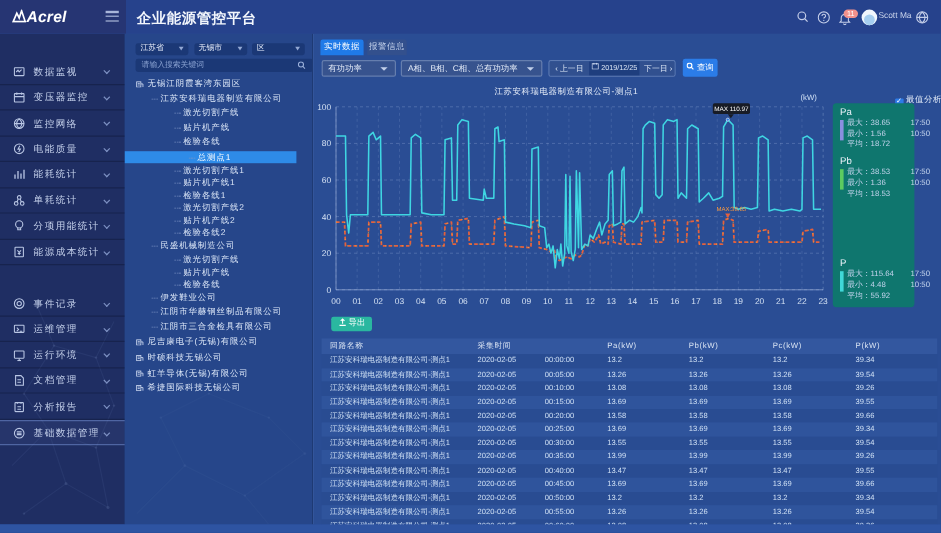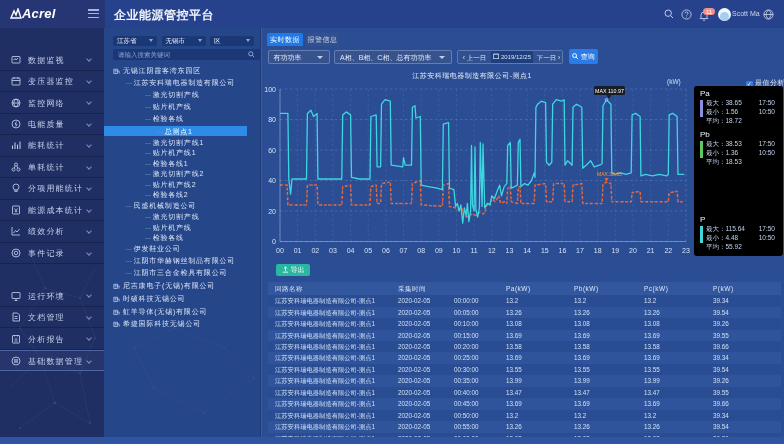--- a/index.html
+++ b/index.html
@@ -41,21 +41,21 @@
 .sel .car{position:absolute;right:6px;top:5px;width:0;height:0;border-left:3px solid transparent;border-right:3px solid transparent;border-top:3.5px solid #c3d0ea;}
 .dgrp{position:absolute;top:21.5px;height:14px;border:0.5px solid rgba(190,205,235,0.35);border-radius:2px;overflow:hidden;}
 .dseg{position:absolute;top:0;height:14px;white-space:nowrap;font-size:6.5px;line-height:13px;color:#dce6f5;text-align:center;}
 #qbtn{white-space:nowrap;position:absolute;left:307px;top:21px;width:29px;height:15px;background:#2b7ce8;border-radius:2px;color:#fff;font-size:7px;line-height:15px;text-align:center;}
 
 #ctitle{white-space:nowrap;position:absolute;left:49px;top:43px;width:322px;text-align:center;color:#e6edf9;font-size:7px;letter-spacing:0.5px;}
 #kw{position:absolute;left:405px;top:50px;color:#cfe0f5;font-size:6.5px;}
 #mzh{white-space:nowrap;position:absolute;left:484px;top:49.5px;color:#e2ebf8;font-size:7px;letter-spacing:0.5px;}
 #mzh b{display:inline-block;width:7px;height:7px;background:#2d7ce8;border-radius:1px;margin-right:2px;vertical-align:-1px;color:#fff;font-size:6px;line-height:7px;text-align:center;font-weight:normal;}
 
-#stats{position:absolute;left:432px;top:58px;width:89px;height:170px;background:#000000;border-radius:3px;}
+#stats{position:absolute;left:432px;top:58px;width:68px;height:170px;background:#0f766e;border-radius:3px;}
 .sgrp{position:absolute;left:6px;color:#eaf0fa;}
 .sgrp .h{font-size:8px;color:#eef3fb;}
 .srow{position:relative;font-size:6.5px;color:#c2d3ec;height:9px;line-height:9px;padding-left:6px;white-space:nowrap;}
 .srow .t{position:absolute;right:1px;}
 .sbar{position:absolute;left:0;width:2.5px;}
 
 #exp{white-space:nowrap;position:absolute;left:14px;top:235.5px;width:34px;height:12.5px;background:#2ab7a0;border-radius:2px;color:#fff;font-size:7px;line-height:12.5px;text-align:center;}
 #tblh{position:absolute;left:6px;top:253.5px;width:513px;height:13.5px;background:#33579f;}
 .th{position:absolute;top:0;height:13.5px;line-height:13.5px;color:#dbe5f4;font-size:6.5px;letter-spacing:0.5px;white-space:nowrap;}
 .tr{position:absolute;left:6px;width:513px;height:11.45px;}
@@ -141,33 +141,34 @@
         <span class="chev"></span>
       </div>
       <div class="mi" style="top:171.6px">
         <svg width="10" height="10" viewBox="0 0 10 10" fill="none" stroke="#b9c6e4" stroke-width="0.9">
           <rect x="1.5" y="1" width="7" height="8" rx="0.5"></rect>
           <path d="M3.5 3.5L5 5.5L6.5 3.5M5 5.5V7.5M3.8 6.2h2.4"></path>
         </svg>
         <span class="txt">能源成本统计</span>
         <span class="chev"></span>
       </div>
-      <div class="mi" style="top:193.0px">
-        <svg width="10" height="10" viewBox="0 0 10 10" fill="none" stroke="#b9c6e4" stroke-width="0.9">
-          <path d="M1 9L1 1M1 9L9 9M2.5 7l2-2.5 1.5 1.5 2.5-3"></path>
-        </svg>
-        <span class="txt">绩效分析</span>
-        <span class="chev"></span>
-      </div>
       <div class="mi" style="top:214.5px">
         <svg width="10" height="10" viewBox="0 0 10 10" fill="none" stroke="#b9c6e4" stroke-width="0.9">
           <circle cx="5" cy="5" r="4"></circle>
           <circle cx="5" cy="5" r="1.8"></circle>
         </svg>
         <span class="txt">事件记录</span>
+        <span class="chev"></span>
+      </div>
+      <div class="mi" style="top:235.9px">
+        <svg width="10" height="10" viewBox="0 0 10 10" fill="none" stroke="#b9c6e4" stroke-width="0.9">
+          <rect x="1" y="2" width="8" height="6" rx="0.5"></rect>
+          <path d="M3 4l1.5 1.5L3 7M5.5 7h2"></path>
+        </svg>
+        <span class="txt">运维管理</span>
         <span class="chev"></span>
       </div>
       <div class="mi" style="top:257.4px">
         <svg width="10" height="10" viewBox="0 0 10 10" fill="none" stroke="#b9c6e4" stroke-width="0.9">
           <rect x="1" y="1.5" width="8" height="6" rx="0.5"></rect>
           <path d="M3.5 9.5h3M5 7.5v2"></path>
         </svg>
         <span class="txt">运行环境</span>
         <span class="chev"></span>
       </div>

